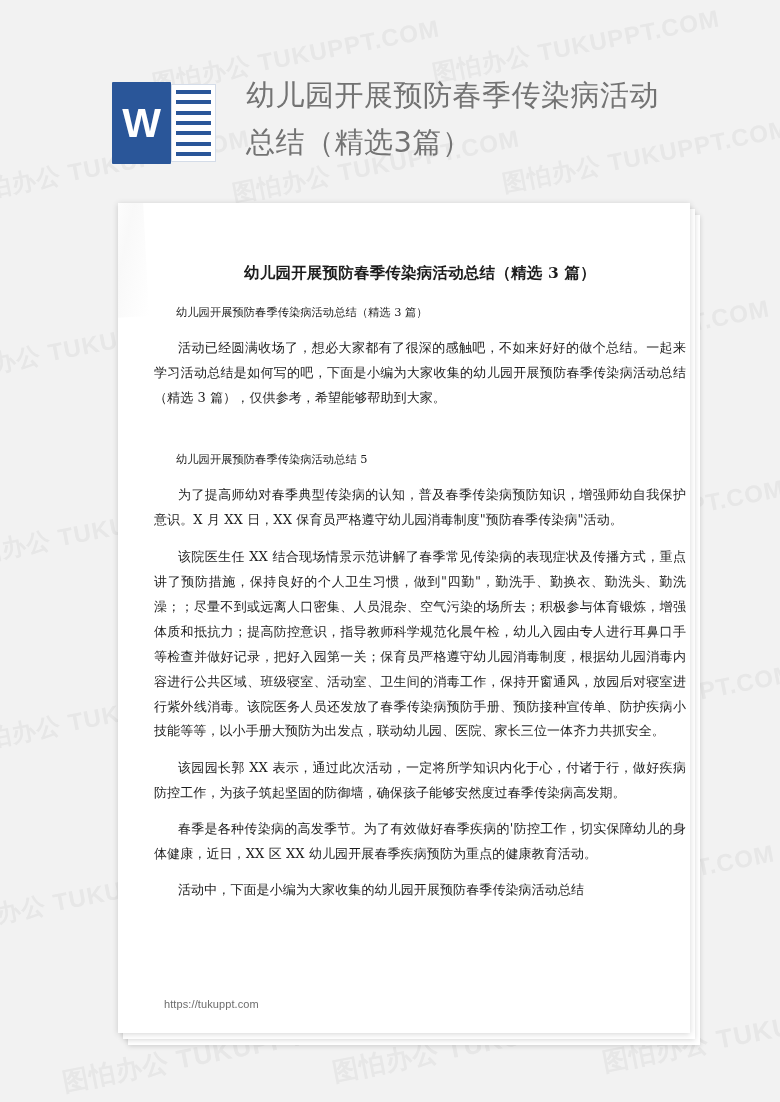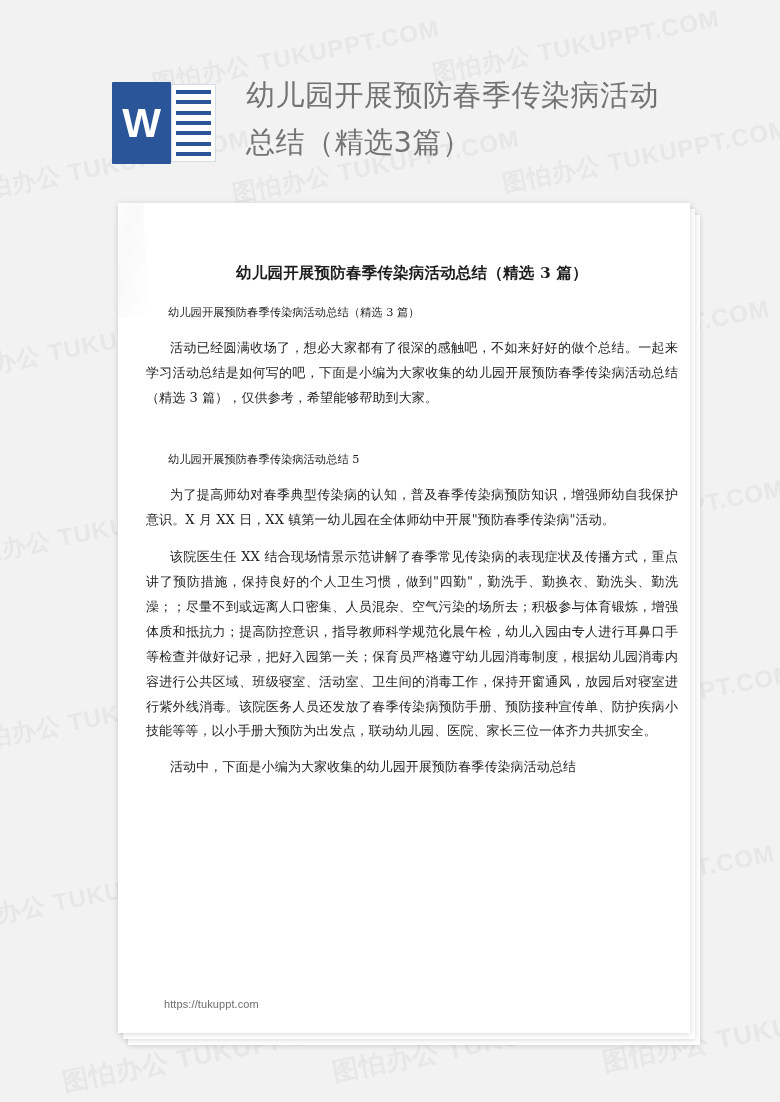--- a/index.html
+++ b/index.html
@@ -138,21 +138,21 @@
     height: 118px;
     background: linear-gradient(105deg, rgba(255,255,255,0) 0%, rgba(248,248,248,0.9) 40%, #ffffff 100%);
     transform: rotate(-3deg);
     z-index: 2;
     pointer-events: none;
   }
 
   
   #doc-content {
     position: absolute;
-    left: 8px; top: 0;
+    left: 16px; top: 0;
     width: 572px;
     height: 830px;
     padding: 0 20px;
     box-sizing: border-box;
     z-index: 4;
   }
   .doc-text {
     font-family: "DejaVu Serif", "Liberation Serif", serif;
     color: #1d1d1d;
   }
@@ -258,27 +258,29 @@
       <div id="doc-title" class="doc-text">幼儿园开展预防春季传染病活动总结（精选 3 篇）</div>
 
       <div class="doc-heading doc-text">幼儿园开展预防春季传染病活动总结（精选 3 篇）</div>
 
       <div class="doc-para doc-text">活动已经圆满收场了，想必大家都有了很深的感触吧，不如来好好的做个总结。一起来学习活动总结是如何写的吧，下面是小编为大家收集的幼儿园开展预防春季传染病活动总结（精选 3 篇），仅供参考，希望能够帮助到大家。</div>
 
       <div class="spacer-gap"></div>
 
       <div class="doc-heading doc-text">幼儿园开展预防春季传染病活动总结 5</div>
 
-      <div class="doc-para doc-text">为了提高师幼对春季典型传染病的认知，普及春季传染病预防知识，增强师幼自我保护意识。X 月 XX 日，XX 镇第一幼儿园在全体师幼中开展"预防春季传染病"活动。</div>
+      <div class="doc-para doc-text">为了提高师幼对春季典型传染病的认知，普及春季传染病预防知识，增强师幼自我保护意识。X 月 XX 日，XX 保育员严格遵守幼儿园消毒制度"预防春季传染病"活动。</div>
 
 
       <div class="doc-para doc-text">该院医生任 XX 结合现场情景示范讲解了春季常见传染病的表现症状及传播方式，重点讲了预防措施，保持良好的个人卫生习惯，做到"四勤"，勤洗手、勤换衣、勤洗头、勤洗澡；；尽量不到或远离人口密集、人员混杂、空气污染的场所去；积极参与体育锻炼，增强体质和抵抗力；提高防控意识，指导教师科学规范化晨午检，幼儿入园由专人进行耳鼻口手等检查并做好记录，把好入园第一关；保育员严格遵守幼儿园消毒制度，根据幼儿园消毒内容进行公共区域、班级寝室、活动室、卫生间的消毒工作，保持开窗通风，放园后对寝室进行紫外线消毒。该院医务人员还发放了春季传染病预防手册、预防接种宣传单、防护疾病小技能等等，以小手册大预防为出发点，联动幼儿园、医院、家长三位一体齐力共抓安全。</div>
 
-
-
+      <div class="doc-para doc-text">该园园长郭 XX 表示，通过此次活动，一定将所学知识内化于心，付诸于行，做好疾病防控工作，为孩子筑起坚固的防御墙，确保孩子能够安然度过春季传染病高发期。</div>
+
+
+      <div class="doc-para tight doc-text">春季是各种传染病的高发季节。为了有效做好春季疾病的'防控工作，切实保障幼儿的身体健康，近日，XX 区 XX 幼儿园开展春季疾病预防为重点的健康教育活动。</div>
 
       <div class="doc-para tight doc-text">活动中，下面是小编为大家收集的幼儿园开展预防春季传染病活动总结</div>
     </div>
 
     <div id="clip-bottom"></div>
 
     <div id="doc-footer">https://tukuppt.com</div>
 
     <div id="corner-fold"></div>
   </div>

